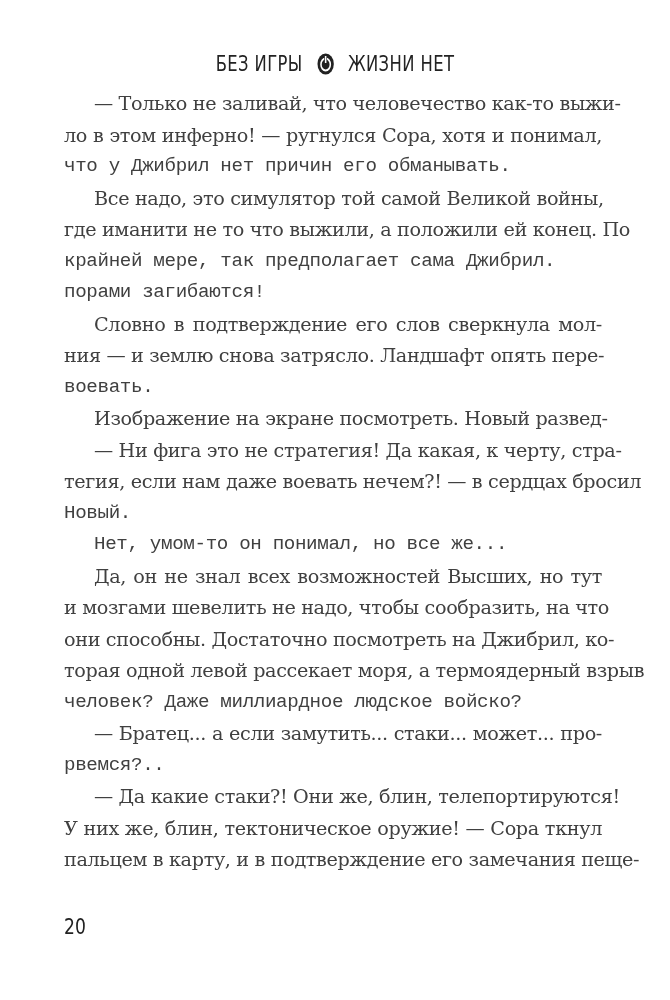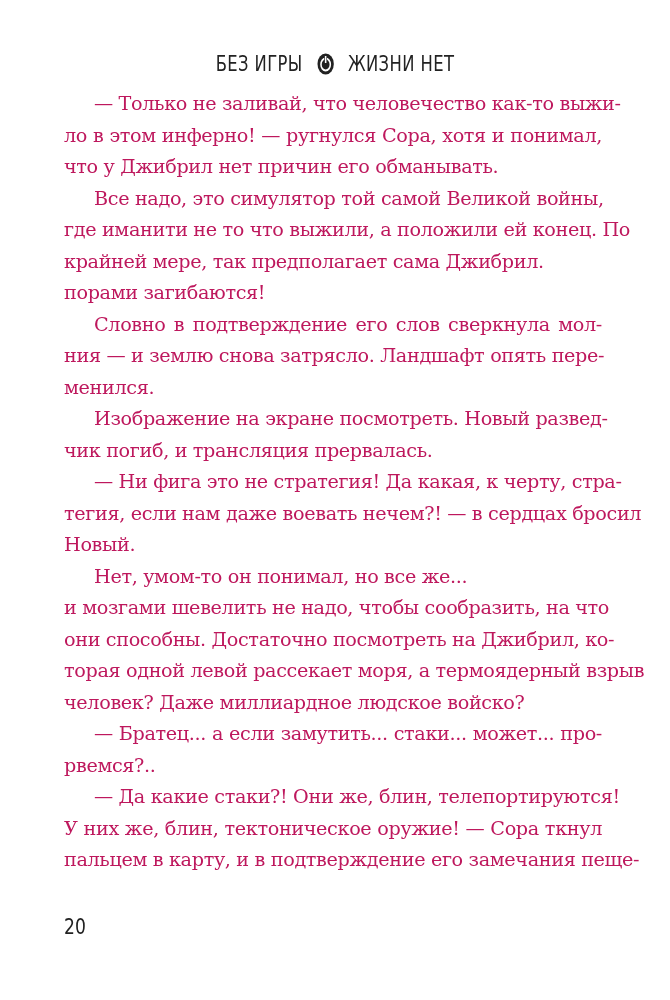--- a/index.html
+++ b/index.html
@@ -39,32 +39,32 @@
   }
   .running-header .sep-icon svg { display:block; }
   .body-text {
     position: absolute;
     top: 88px;
     left: 64px;
     width: 538px;
     font-family: "DejaVu Serif", serif;
     font-size: 19.2px;
     line-height: 31.5px;
-    color: #be185d;
+    color: #404040;
   }
   .line {
     white-space: nowrap;
     text-align: justify;
     text-align-last: justify;
     height: 31.5px;
     display: block;
     letter-spacing: -0.35px;
   }
   .line.indent { padding-left: 30px; }
-  .line.last { text-align-last: left; }
+  .line.last { text-align-last: left; font-family: Liberation Mono, monospace; }
   .folio {
     position: absolute;
     top: 914px;
     left: 64px;
     font-family: "DejaVu Sans", sans-serif;
     font-size: 22px;
     color: #222;
     transform: scaleX(0.78);
     transform-origin: left;
   }
@@ -88,27 +88,27 @@
 <div class="body-text" id="body-text">
     <div class="line indent">— Только не заливай, что человечество как-то выжи-</div>
     <div class="line">ло в этом инферно! — ругнулся Сора, хотя и понимал,</div>
     <div class="line last">что у Джибрил нет причин его обманывать.</div>
     <div class="line indent">Все надо, это симулятор той самой Великой войны,</div>
     <div class="line">где иманити не то что выжили, а положили ей конец. По</div>
     <div class="line last">крайней мере, так предполагает сама Джибрил.</div>
     <div class="line last">порами загибаются!</div>
     <div class="line indent">Словно в подтверждение его слов сверкнула мол-</div>
     <div class="line">ния — и землю снова затрясло. Ландшафт опять пере-</div>
-    <div class="line last">менился.</div>
+    <div class="line last">воевать.</div>
     <div class="line indent">Изображение на экране посмотреть. Новый развед-</div>
-    <div class="line last">чик погиб, и трансляция прервалась.</div>
     <div class="line indent">— Ни фига это не стратегия! Да какая, к черту, стра-</div>
     <div class="line">тегия, если нам даже воевать нечем?! — в сердцах бросил</div>
     <div class="line last">Новый.</div>
     <div class="line indent last">Нет, умом-то он понимал, но все же...</div>
+    <div class="line indent">Да, он не знал всех возможностей Высших, но тут</div>
     <div class="line">и мозгами шевелить не надо, чтобы сообразить, на что</div>
     <div class="line">они способны. Достаточно посмотреть на Джибрил, ко-</div>
     <div class="line">торая одной левой рассекает моря, а термоядерный взрыв</div>
     <div class="line last">человек? Даже миллиардное людское войско?</div>
     <div class="line indent">— Братец... а если замутить... стаки... может... про-</div>
     <div class="line last">рвемся?..</div>
     <div class="line indent">— Да какие стаки?! Они же, блин, телепортируются!</div>
     <div class="line">У них же, блин, тектоническое оружие! — Сора ткнул</div>
     <div class="line">пальцем в карту, и в подтверждение его замечания пеще-</div>
   </div>

